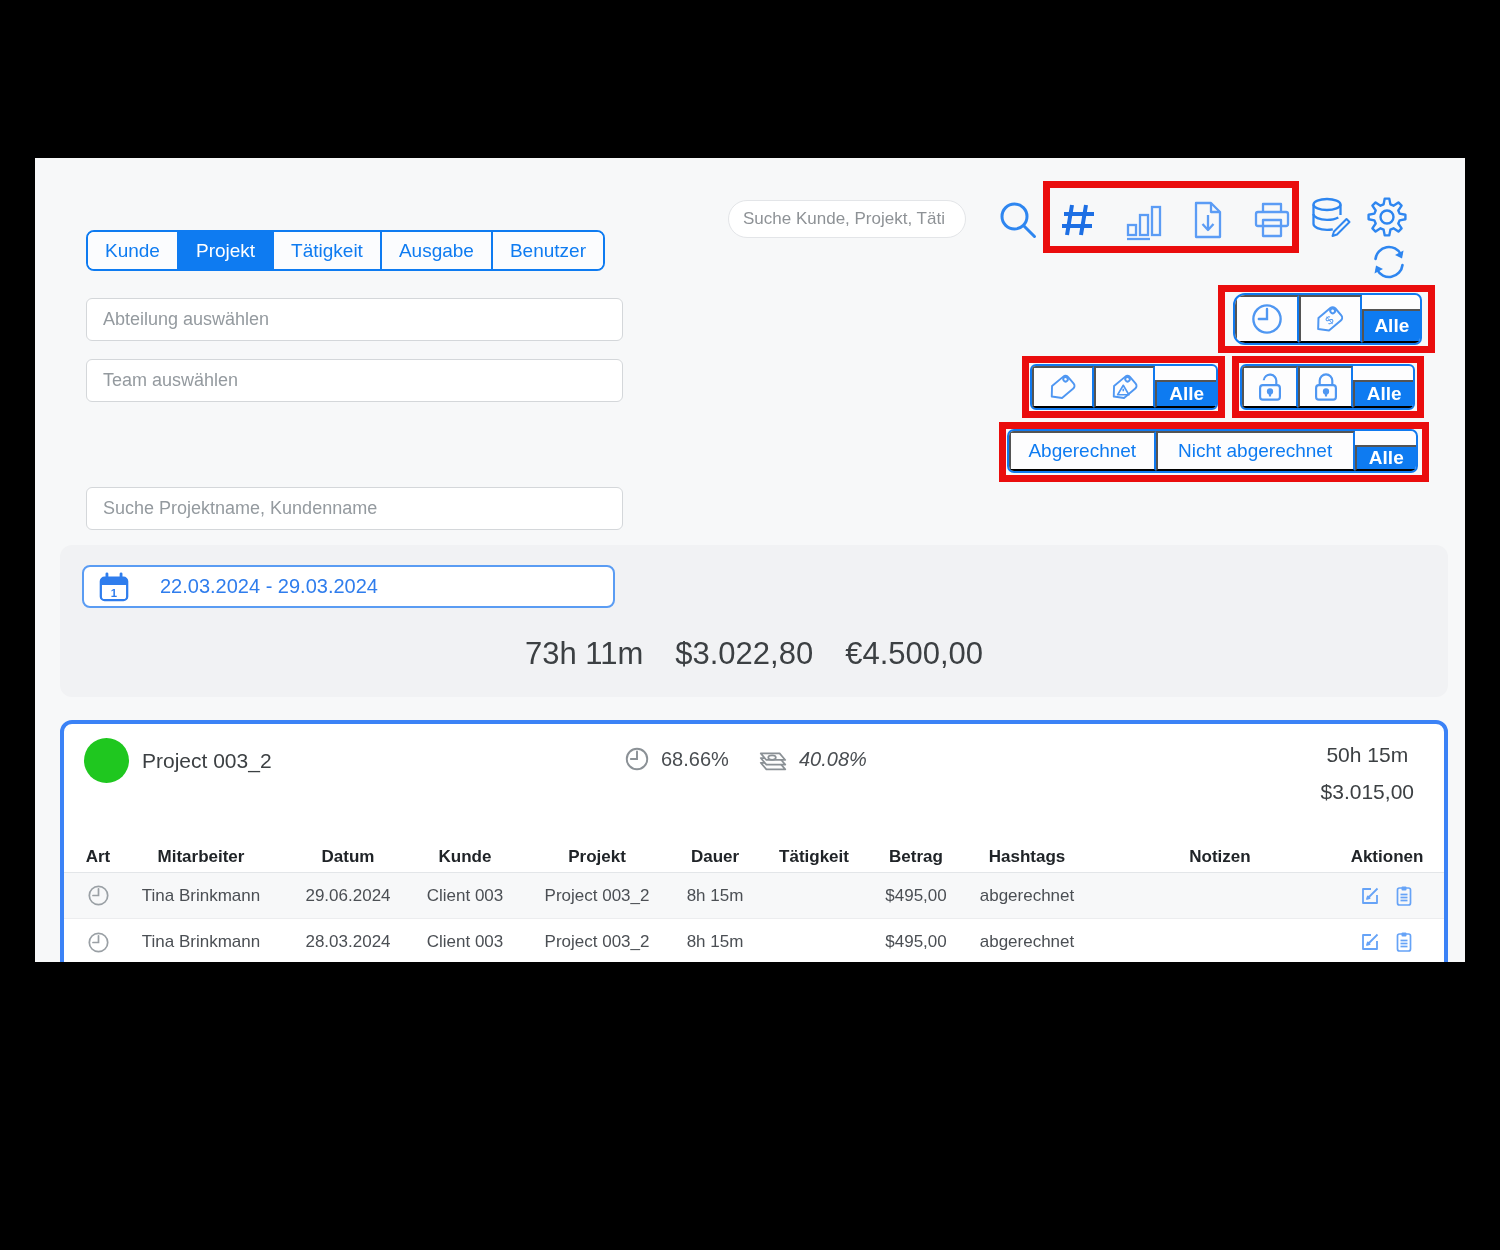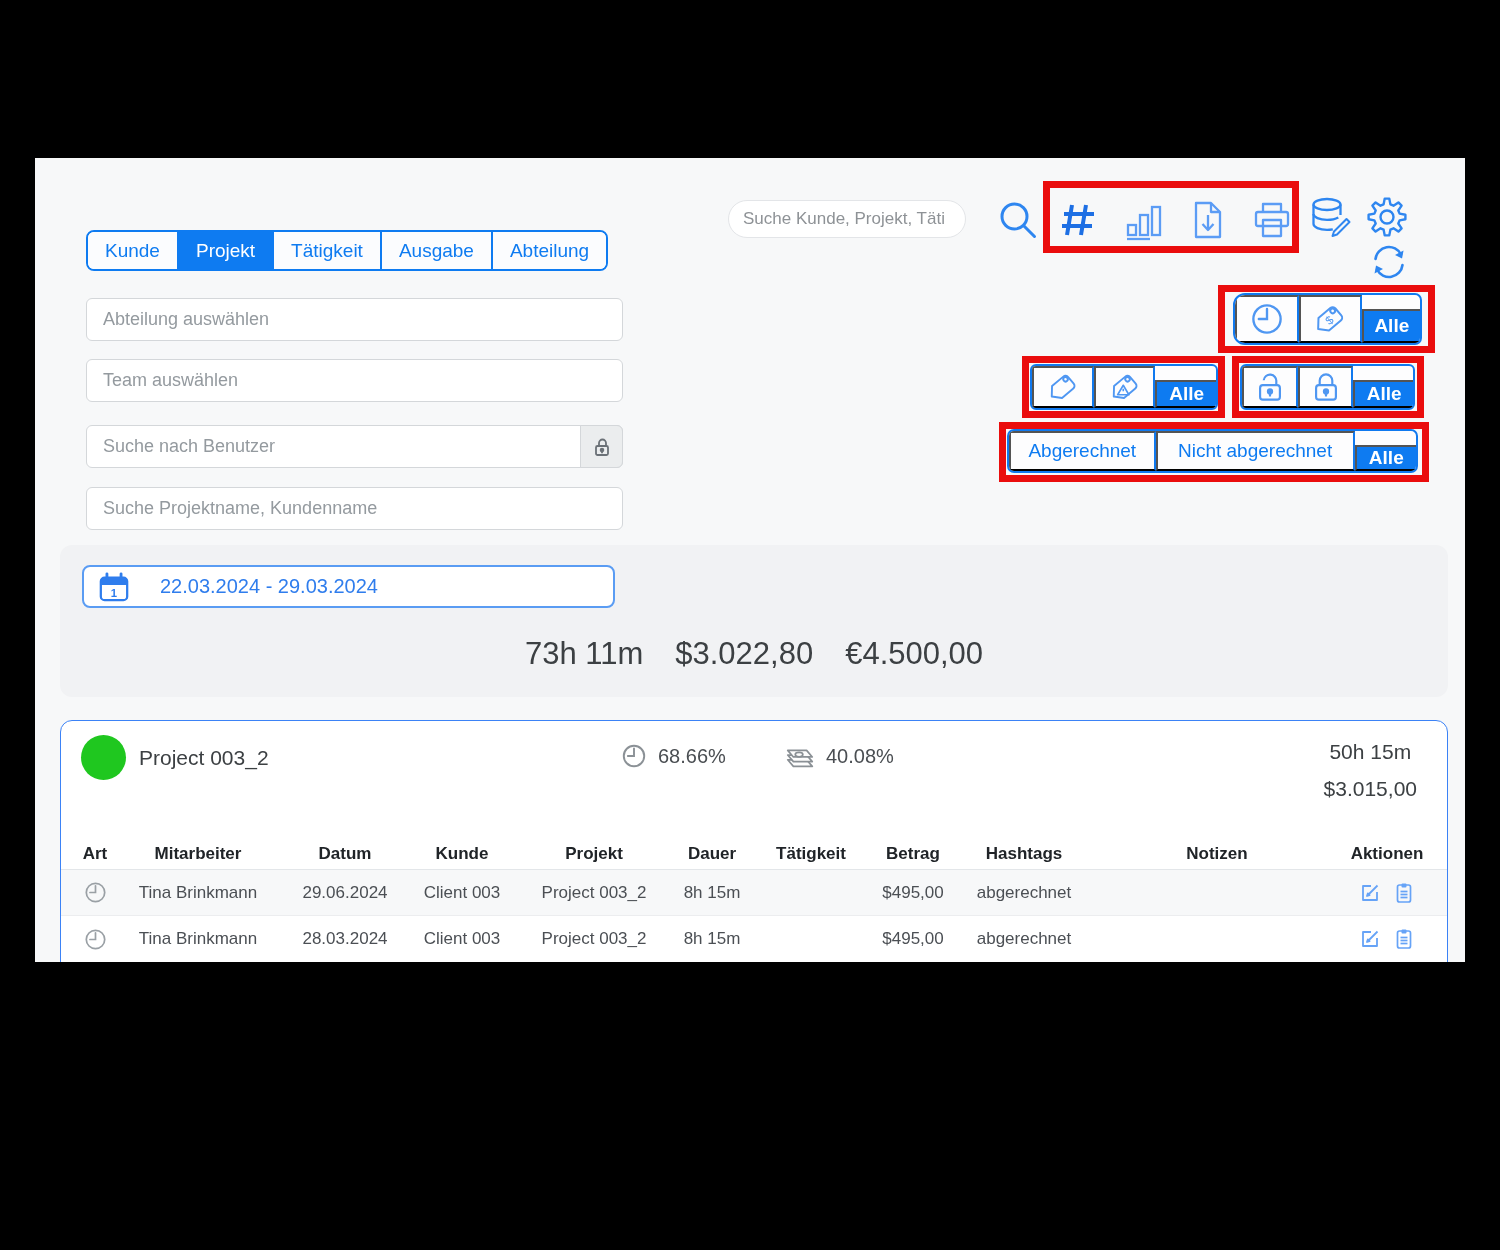--- a/index.html
+++ b/index.html
@@ -45,21 +45,21 @@
 
   
   .panel{left:25px;top:387px;width:1388px;height:152px;background:#f1f2f4;border-radius:12px;}
   .datebtn{left:47px;top:407px;width:533px;height:43px;border:2px solid #5a9cf3;border-radius:8px;background:#fff;
     display:flex;align-items:center;cursor:pointer;padding:0;}
   .datebtn .dtxt{margin-left:30px;font-size:20px;color:#2f7ded;}
   .totals{left:25px;top:478px;width:1388px;display:flex;justify-content:center;gap:32px;
     font-size:31px;color:#3c4043;}
 
   
-  .card{left:25px;top:562px;width:1388px;height:262px;background:#fff;border:1px solid #3b82f6;border-radius:12px;}
+  .card{left:25px;top:562px;width:1388px;height:262px;background:#fff;border:4px solid #3b82f6;border-radius:12px;}
   .dot{left:20px;top:14px;width:45px;height:45px;border-radius:50%;}
   .pname{left:78px;top:14px;height:45px;display:flex;align-items:center;font-size:21px;color:#3c4043;}
   .pstat{display:flex;align-items:center;gap:9px;font-size:20px;color:#4a4e52;}
   .ptotals{right:30px;top:12px;text-align:center;font-size:21px;color:#3c4043;line-height:37px;}
 
   
   .trow{display:grid;grid-template-columns:44px 162px 132px 102px 162px 74px 124px 80px 142px 244px minmax(0,1fr);
     align-items:center;padding:0 12px;box-sizing:border-box;}
   .trow>div{text-align:center;overflow:hidden;white-space:nowrap;}
   .thead{left:0;top:118px;width:100%;height:30px;font-size:17px;font-weight:bold;color:#202428;}
@@ -72,21 +72,21 @@
 </head>
 <body>
 
 <div id="app">
 
   <div class="abs tabs">
     <div class="tab">Kunde</div>
     <div class="tab active">Projekt</div>
     <div class="tab">Tätigkeit</div>
     <div class="tab">Ausgabe</div>
-    <div class="tab">Abteilung</div>
+    <div class="tab">Benutzer</div>
   </div>
 
   <input class="abs pill" placeholder="Suche Kunde, Projekt, Täti" style="">
   <button class="abs iconbtn" style="left:961px;top:40px;">
     <svg width="44" height="44" viewBox="0 0 44 44" fill="none" stroke="#2e86f0" stroke-width="3" stroke-linecap="round">
       <circle cx="18.5" cy="18.5" r="12.5"></circle>
         <line x1="28" y1="28" x2="38.5" y2="38.5"></line>
     </svg>
   </button>
 
@@ -139,31 +139,20 @@
     <svg width="40" height="40" viewBox="0 0 40 40" fill="none" stroke="#2e86f0" stroke-width="2.6" stroke-linecap="round">
       <path d="M6.5 17 A13.5 13.5 0 0 1 32 12.5"></path>
       <path d="M34.5 8.5 L33 16.5 L26 13 z" fill="#2e86f0" stroke="none"></path>
       <path d="M33.5 23 A13.5 13.5 0 0 1 8 27.5"></path>
       <path d="M5.5 31.5 L7 23.5 L14 27 z" fill="#2e86f0" stroke="none"></path>
     </svg>
   </button>
 
   <input class="abs fin" style="top: 140px;" placeholder="Abteilung auswählen">
   <input class="abs fin" style="top: 201px;" placeholder="Team auswählen">
-  <div class="abs fin-wrap" style="top:267px;">
-    <input placeholder="Suche nach Benutzer" style="">
-    <div class="fin-addon">
-      <svg width="24" height="24" viewBox="0 0 24 24" fill="none" stroke="#6b7177" stroke-width="1.8">
-        <rect x="6" y="11" width="12" height="9" rx="1.5"></rect>
-          <path d="M9 11 V8 a3.5 3.5 0 0 1 7 0 v3"></path>
-        <circle cx="12" cy="15" r="1.4" fill="#6b7177"></circle>
-          <line x1="12" y1="16.4" x2="12" y2="18.2"></line>
-      </svg>
-    </div>
-  </div>
   <input class="abs fin" style="top: 329px;" placeholder="Suche Projektname, Kundenname">
 
   <div class="abs tg" style="left:1198px;top:135px;width:189px;height:52px;border-radius:12px 7px 7px 12px;">
     <button class="seg" style="width:65px;">
       <svg width="40" height="40" viewBox="0 0 44 44" fill="none" stroke="#4f97f2" stroke-width="2.6" stroke-linecap="round">
         <circle cx="22" cy="22" r="15"></circle>
           <path d="M22 11 V22 H13"></path>
       </svg>
     </button>
     <button class="seg" style="width:63px;">
@@ -264,21 +253,21 @@
     <div class="abs dot" style="background:#1fc71f;"></div>
     <div class="abs pname">Project 003_2</div>
 
     <div class="abs pstat" style="left:558px;top:20px;">
       <svg width="30" height="30" viewBox="0 0 44 44" fill="none" stroke="#8b9196" stroke-width="2.8" stroke-linecap="round">
         <circle cx="22" cy="22" r="15"></circle>
           <path d="M22 11 V22 H13"></path>
       </svg>
       <span>68.66%</span>
     </div>
-    <div class="abs pstat" style="left:722px;top:20px;">
+    <div class="abs pstat" style="left:692px;top:20px;font-style:italic;">
       <svg width="34" height="30" viewBox="0 0 36 30">
         <g stroke="#8a9095" stroke-width="1.8" fill="#fdfdfd" stroke-linejoin="round">
           <path d="M5 19 h20 l6 7 H11 z"></path>
             <path d="M5 14 h20 l6 7 H11 z"></path>
             <path d="M5 9 h20 l6 7 H11 z"></path>
           <ellipse cx="17" cy="13.5" rx="4" ry="2.4"></ellipse>
         </g>
       </svg>
       <span>40.08%</span>
     </div>

